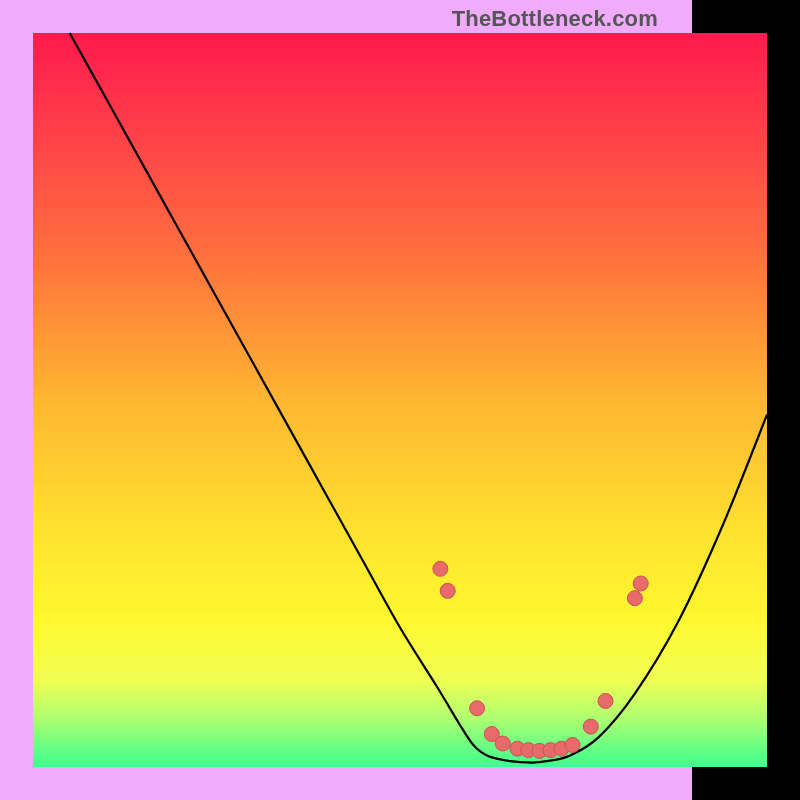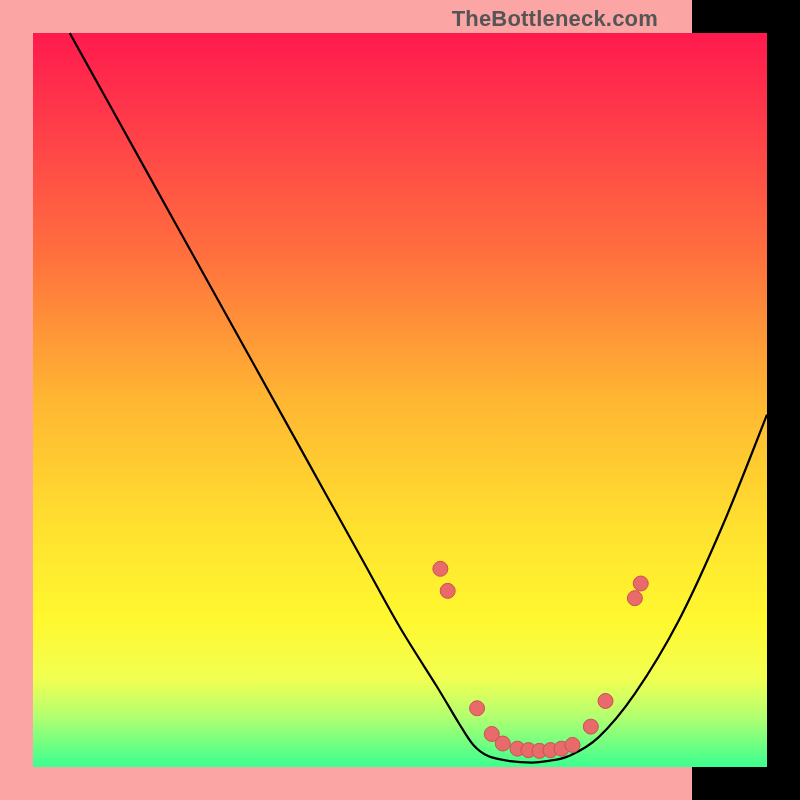--- a/index.html
+++ b/index.html
@@ -10,21 +10,21 @@
     background: #000;
     overflow: hidden;
     font-family: Arial, Helvetica, sans-serif;
   }
   .frame {
     position: absolute;
     left: 0;
     top: 0;
     width: 692px;
     height: 800px;
-    background: #fca5a5;
+    background: #f0abfc;
   }
   .plot {
     position: absolute;
     left: 33px;
     top: 33px;
     width: 734px;
     height: 734px;
     
     background: linear-gradient(
       to bottom,

